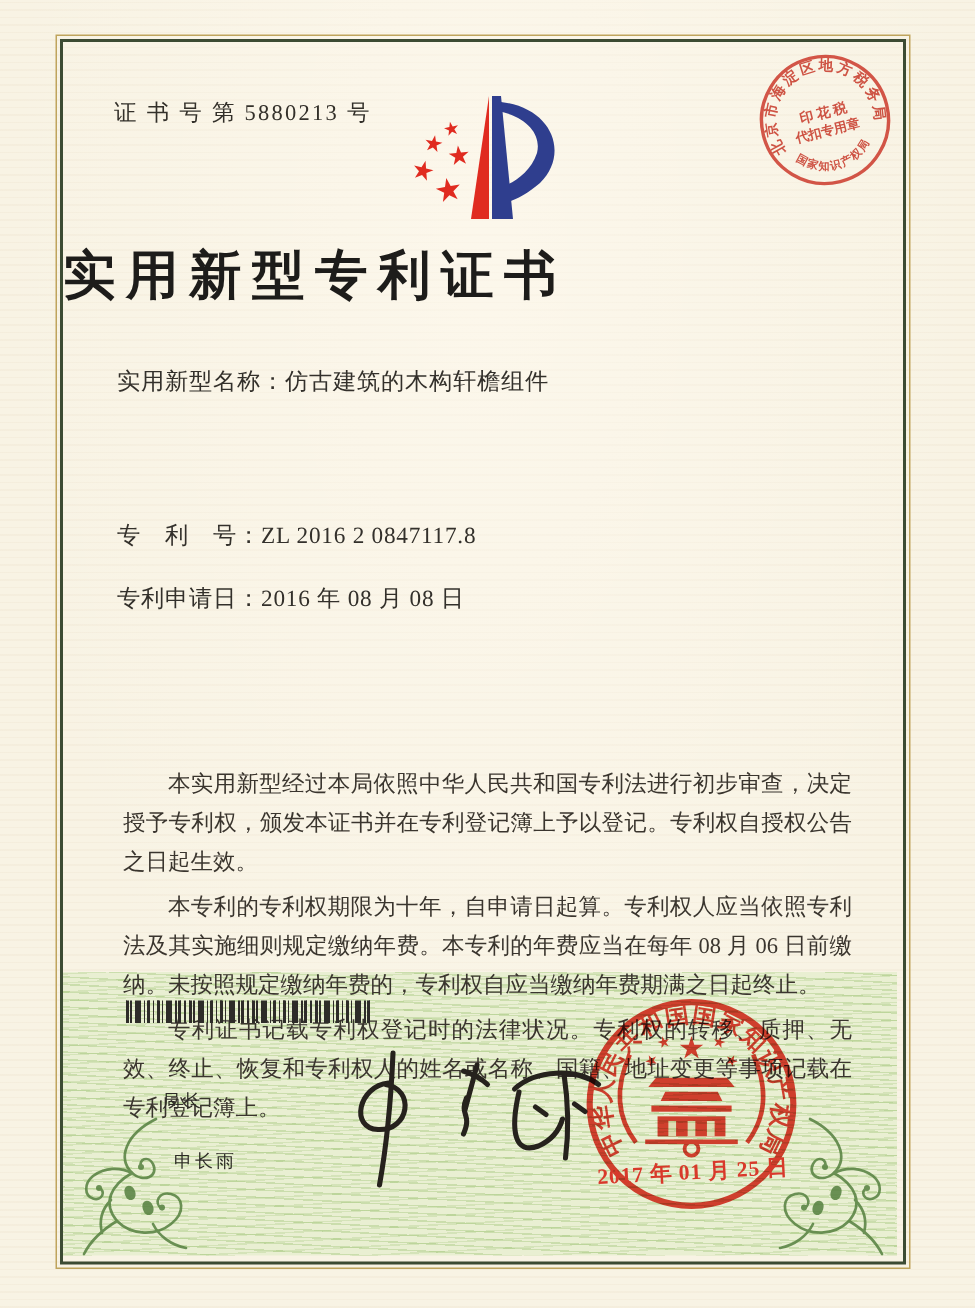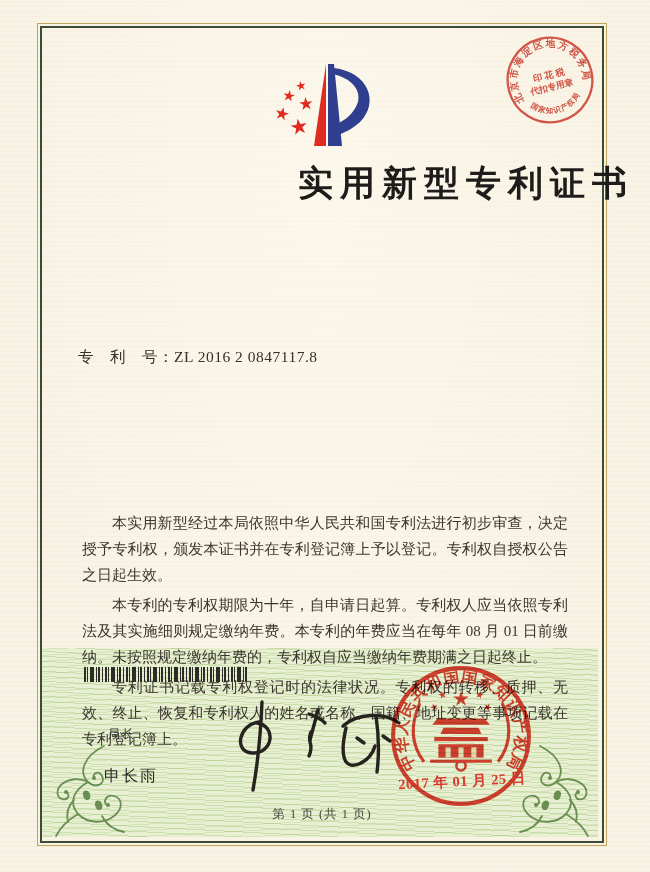--- a/index.html
+++ b/index.html
@@ -19,37 +19,37 @@
   .green-zone{
     position:absolute;left:42px;top:648px;width:556px;height:189px;
     background-color:#e9efd2;
     background-image:
       repeating-linear-gradient(3deg, rgba(140,185,95,.33) 0 1px, rgba(0,0,0,0) 1px 5px),
       repeating-linear-gradient(-3deg, rgba(140,185,95,.22) 0 1px, rgba(0,0,0,0) 1px 6px);
   }
   .cert-no{position:absolute;left:76px;top:66px;font-size:15px;letter-spacing:1.5px;color:#33302a;}
   .logo{position:absolute;left:268px;top:56px;}
   .title{
-    position:absolute;left:42px;top:160px;width:592px;text-align:right;
+    position:absolute;left:42px;top:160px;width:592px;text-align:left;
     font-size:35px;font-weight:bold;letter-spacing:7px;color:#1d1c1a;
   }
   .field{position:absolute;left:78px;width:500px;font-size:15.5px;color:#33302b;letter-spacing:0.5px;white-space:nowrap;}
   .body-text{
     position:absolute;left:78px;top:506px;width:494px;
     font-size:15px;line-height:26px;color:#3a352e;text-align:justify;
   }
   .body-text p{margin:4px;text-indent:2em;}
   .barcode{
     position:absolute;left:84px;top:667px;width:164px;height:15px;
     background-image:
       repeating-linear-gradient(90deg,#2e2c29 0 1px,rgba(0,0,0,0) 1px 3px),
       repeating-linear-gradient(90deg,#2e2c29 0 2px,rgba(0,0,0,0) 2px 7px);
   }
   .sig-title{position:absolute;left:108px;top:726px;font-size:12px;color:#2c2a25;letter-spacing:2px;}
-  .sig-name{position:absolute;left:104px;top:766px;font-size:16px;color:#2c2a25;letter-spacing:2px;}
+  .sig-name{position:absolute;left:116px;top:766px;font-size:12px;color:#2c2a25;letter-spacing:2px;}
   .signature-svg{position:absolute;left:225px;top:696px;}
   .big-seal{position:absolute;left:389px;top:664px;mix-blend-mode:multiply;opacity:.95;}
   .seal-date{
     position:absolute;left:392px;top:772px;width:140px;text-align:center;
     font-size:14.5px;font-weight:bold;color:#d8392b;letter-spacing:0.5px;
     transform:rotate(-3deg);white-space:nowrap;
   }
   .tax-stamp{position:absolute;left:504px;top:34px;transform:rotate(-14deg);mix-blend-mode:multiply;opacity:.9;}
   .footer{position:absolute;left:42px;top:806px;width:560px;text-align:center;font-size:12.5px;color:#46453c;letter-spacing:1px;}
   .ornament{position:absolute;opacity:.85;}
@@ -57,42 +57,45 @@
   .orn-br{left:504px;top:742px;transform:scaleX(-1);}
 </style>
 </head>
 <body>
 
 <div class="page">
 
   <div class="frame"></div>
   <div class="green-zone"></div>
 
+  <div class="cert-no">证 书 号 第 5880213 号</div>
 
   <svg class="logo" width="120" height="106" viewBox="0 0 120 106">
     <defs>
       <path id="star5" d="M0,-1 L0.224,-0.309 L0.951,-0.309 L0.363,0.118 L0.588,0.809 L0,0.382 L-0.588,0.809 L-0.363,0.118 L-0.951,-0.309 L-0.224,-0.309 Z"></path>
     </defs>
     <path d="M66,12 C100,16 112,46 92,66 C84,73 76,77 70,79 L68,68 C76,65 86,58 90,46 C93,34 84,22 64,18 Z" fill="#2f3e8e"></path>
     <polygon points="60,8 66,8 74,90 60,90" fill="#2f3e8e"></polygon>
     <polygon points="58,8 46,90 58,90" fill="#e02b20"></polygon>
     <use href="#star5" transform="translate(33,30) scale(5) rotate(-12)" fill="#e02b20"></use>
     <use href="#star5" transform="translate(21,40) scale(6) rotate(10)" fill="#e02b20"></use>
     <use href="#star5" transform="translate(38,48) scale(7) rotate(-6)" fill="#e02b20"></use>
     <use href="#star5" transform="translate(14,58) scale(7) rotate(14)" fill="#e02b20"></use>
     <use href="#star5" transform="translate(31,71) scale(8.5) rotate(-10)" fill="#e02b20"></use>
   </svg>
 
   <div class="title">实用新型专利证书</div>
 
+  <div class="field" style="top:244px">实用新型名称：仿古建筑的木构轩檐组件</div>
   <div class="field" style="top:347px">专　利　号：ZL 2016 2 0847117.8</div>
+  <div class="field" style="top:389px">专利申请日：2016 年 08 月 08 日</div>
 
   <div class="body-text">
     <p>本实用新型经过本局依照中华人民共和国专利法进行初步审查，决定授予专利权，颁发本证书并在专利登记簿上予以登记。专利权自授权公告之日起生效。</p>
-    <p>本专利的专利权期限为十年，自申请日起算。专利权人应当依照专利法及其实施细则规定缴纳年费。本专利的年费应当在每年 08 月 01 日前缴纳。未按照规定缴纳年费的，专利权自应当缴纳年费期满之日起终止。</p>
+    <p>本专利的专利权期限为十年，自申请日起算。专利权人应当依照专利法及其实施细则规定缴纳年费。本专利的年费应当在每年 08 月 06 日前缴纳。未按照规定缴纳年费的，专利权自应当缴纳年费期满之日起终止。</p>
     <p>专利证书记载专利权登记时的法律状况。专利权的转移、质押、无效、终止、恢复和专利权人的姓名或名称、国籍、地址变更等事项记载在专利登记簿上。</p>
   </div>
 
   <div class="barcode"></div>
 
   <div class="sig-title">局长</div>
   <div class="sig-name">申长雨</div>
 
   <svg class="signature-svg" width="190" height="100" viewBox="0 0 190 100">
     <g fill="none" stroke="#26221d" stroke-width="3.4" stroke-linecap="round">
@@ -147,21 +150,20 @@
     <text font-size="10.5" font-weight="bold" fill="#cf4437" letter-spacing="2.2" font-family="Liberation Serif, serif">
       <textPath href="#taxTop">北京市海淀区地方税务局</textPath>
     </text>
     <text font-size="8" font-weight="bold" fill="#cf4437" letter-spacing="1" font-family="Liberation Serif, serif">
       <textPath href="#taxBottom">国家知识产权局</textPath>
     </text>
     <text x="50" y="48" text-anchor="middle" font-size="10" font-weight="bold" fill="#cf4437" font-family="Liberation Serif, serif">印 花 税</text>
     <text x="50" y="61" text-anchor="middle" font-size="9.5" font-weight="bold" fill="#cf4437" font-family="Liberation Serif, serif">代扣专用章</text>
   </svg>
 
-  <div class="footer">第 1 页 (共 1 页)</div>
 
   <svg class="ornament orn-bl" width="96" height="96" viewBox="0 0 96 96">
     <g fill="none" stroke="#55803f" stroke-width="1.8" stroke-linecap="round">
       <path d="M60,4 C40,14 34,30 44,40 C52,47 62,42 58,34 C55,28 48,31 50,36"></path>
       <path d="M44,40 C30,48 24,60 34,72 C44,82 60,82 70,74 C80,66 78,56 70,54 C62,52 58,60 64,64"></path>
       <path d="M34,72 C24,78 16,86 12,94"></path>
       <path d="M44,40 C36,36 26,36 18,42 C12,47 12,55 18,57 C24,59 27,52 22,50"></path>
       <path d="M58,74 C62,82 70,88 80,90"></path>
       <path d="M30,58 C24,64 22,72 24,80"></path>
     </g>

